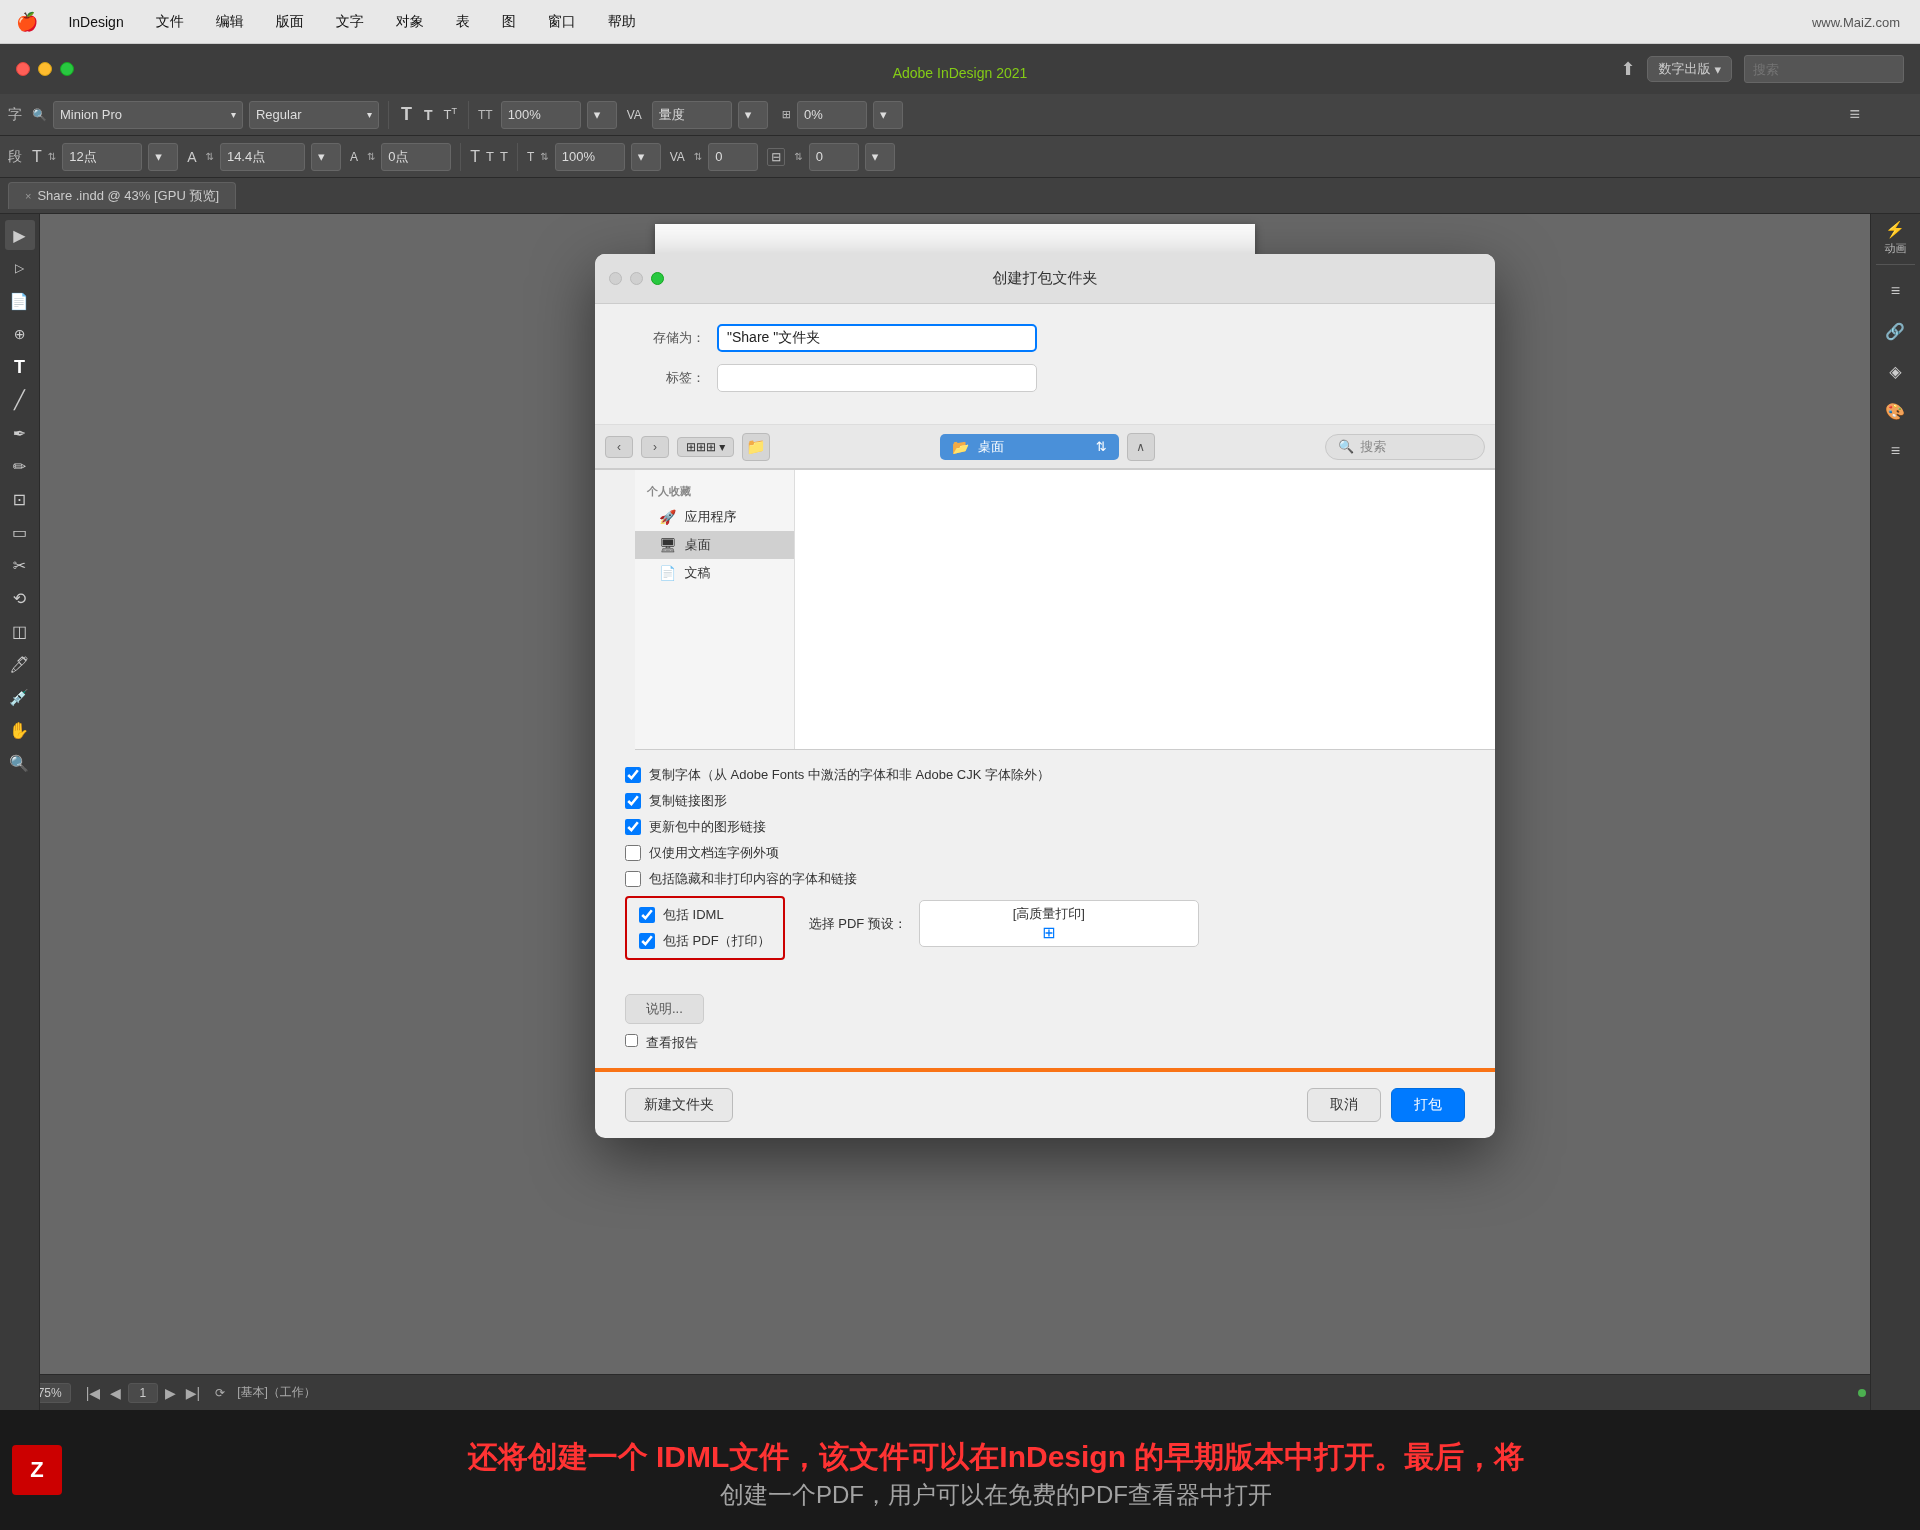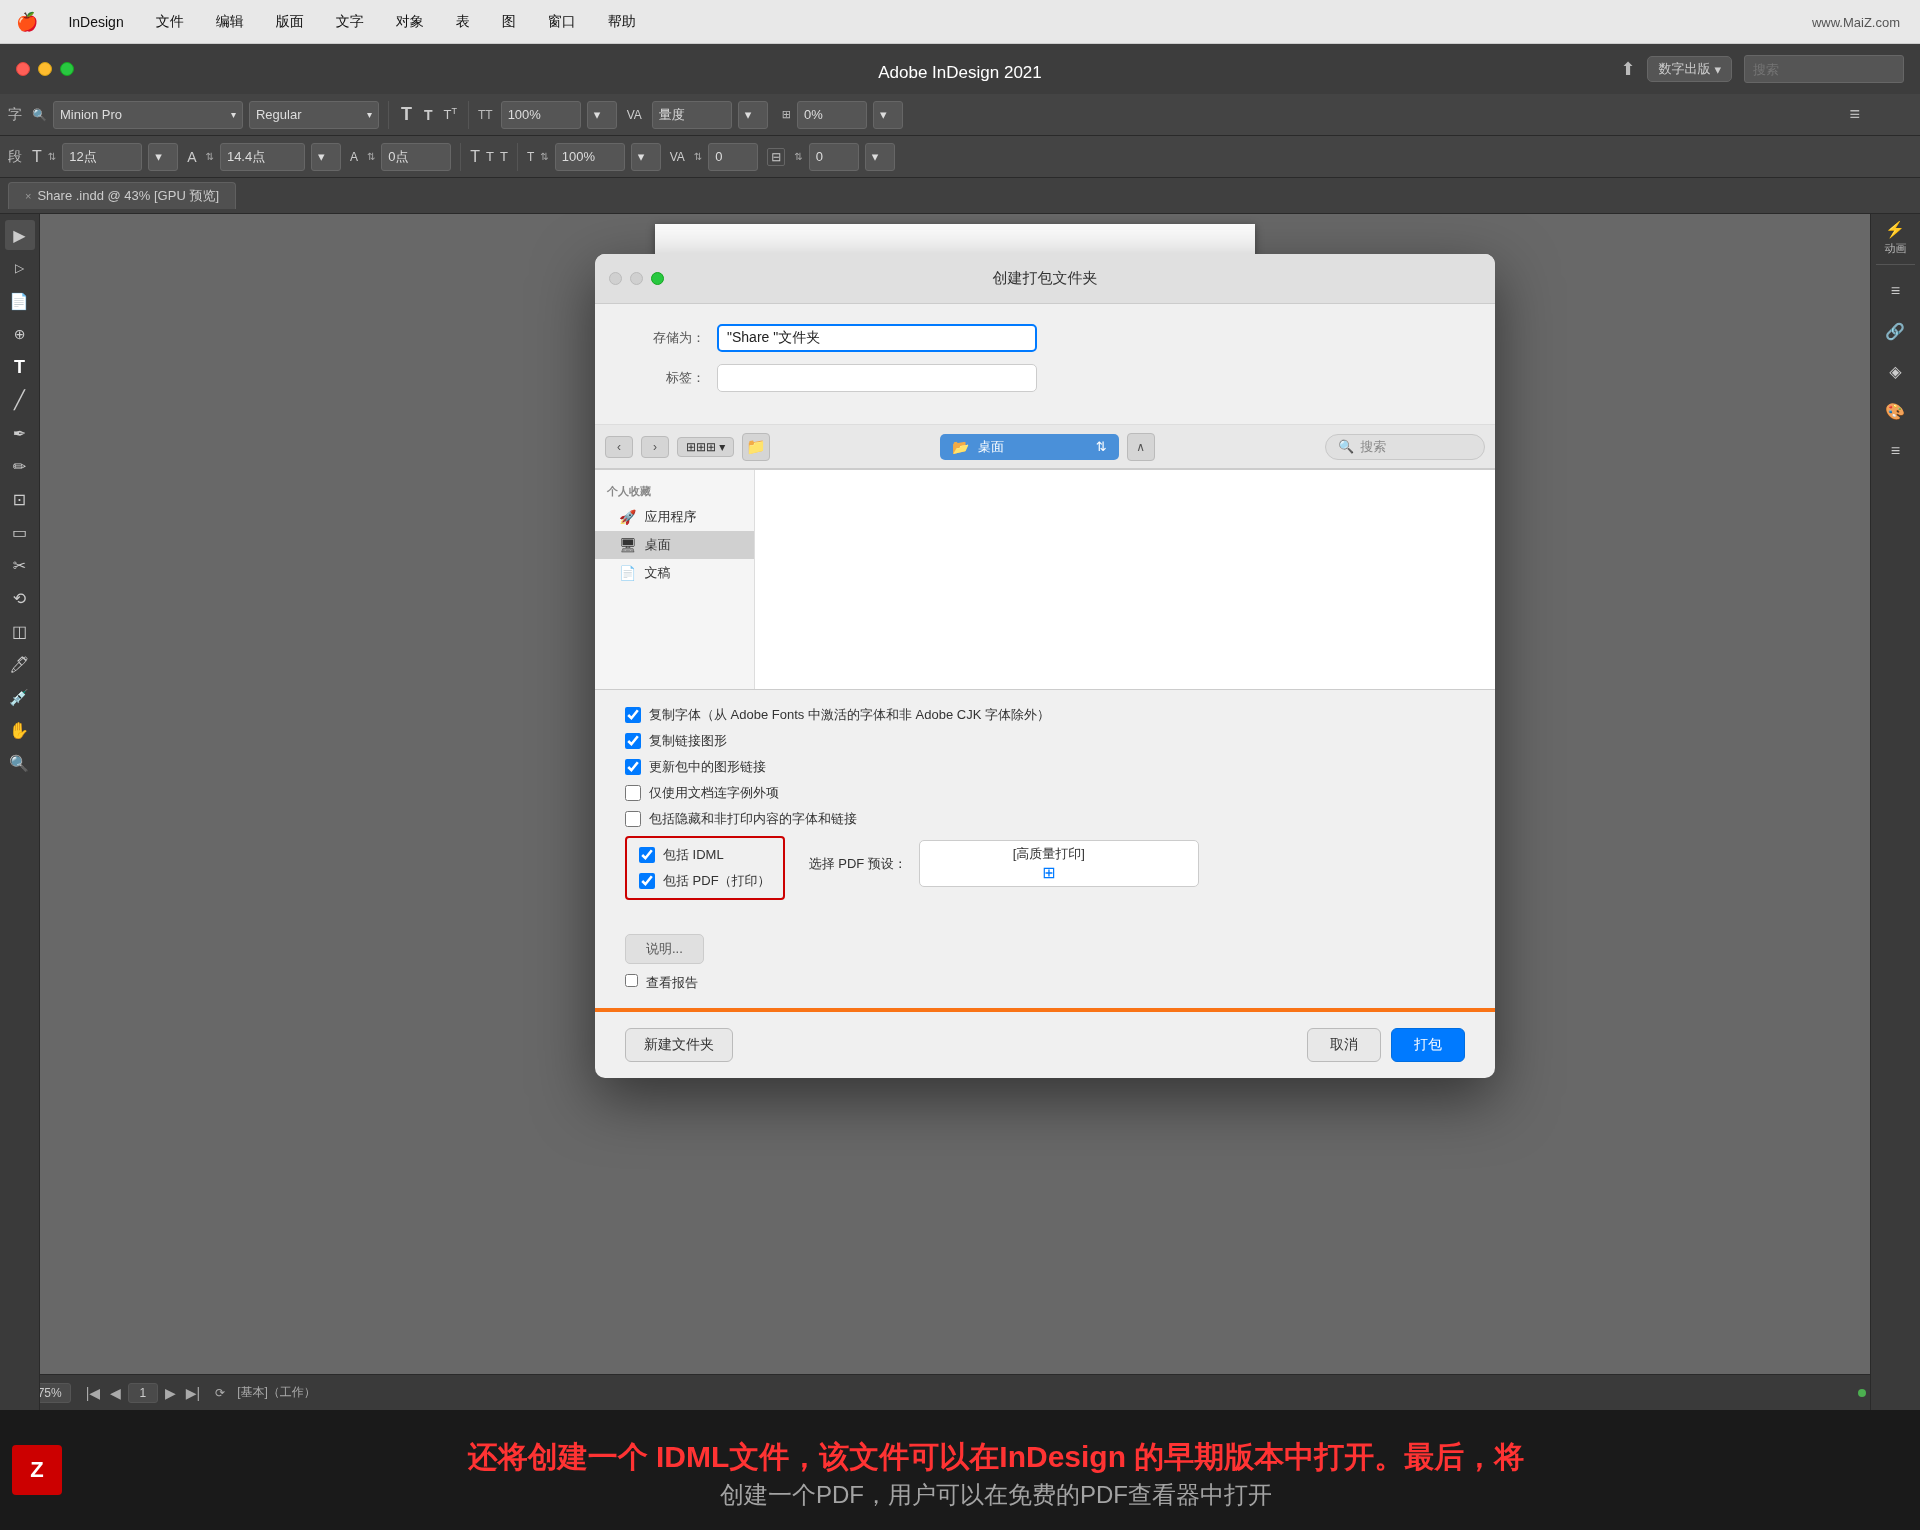--- a/index.html
+++ b/index.html
@@ -57,22 +57,22 @@
     
     .title-bar {
       background: #3d3d3d;
       height: 50px;
       display: flex;
       align-items: center;
       justify-content: center;
       position: relative;
     }
     .title-bar-title {
-      font-size: 17px;
-      color: #ffffff;
+      font-size: 14px;
+      color: #84cc16;
       margin-top: 8px;
     }
     .traffic-lights {
       position: absolute;
       left: 16px;
       display: flex;
       gap: 8px;
     }
     .traffic-light {
       width: 14px;
@@ -917,21 +917,21 @@
             </div>
             <div class="fb-chevron-up">∧</div>
             <div style="flex:1;"></div>
             <div class="fb-search">
               <span>🔍</span>
               <span>搜索</span>
             </div>
           </div>
         </div>
 
-        <div class="file-browser-body" style="height:220px;border-bottom:1px solid #ccc;">
+        <div class="file-browser-body" style="height:280px;border-bottom:1px solid #ccc;margin-left:40px;">
 
           <div class="sidebar-list">
             <div class="sidebar-section-label">个人收藏</div>
             <div class="sidebar-item">
               <span class="sidebar-icon">🚀</span>
               <span>应用程序</span>
             </div>
             <div class="sidebar-item active">
               <span class="sidebar-icon">🖥</span>
               <span>桌面</span>

